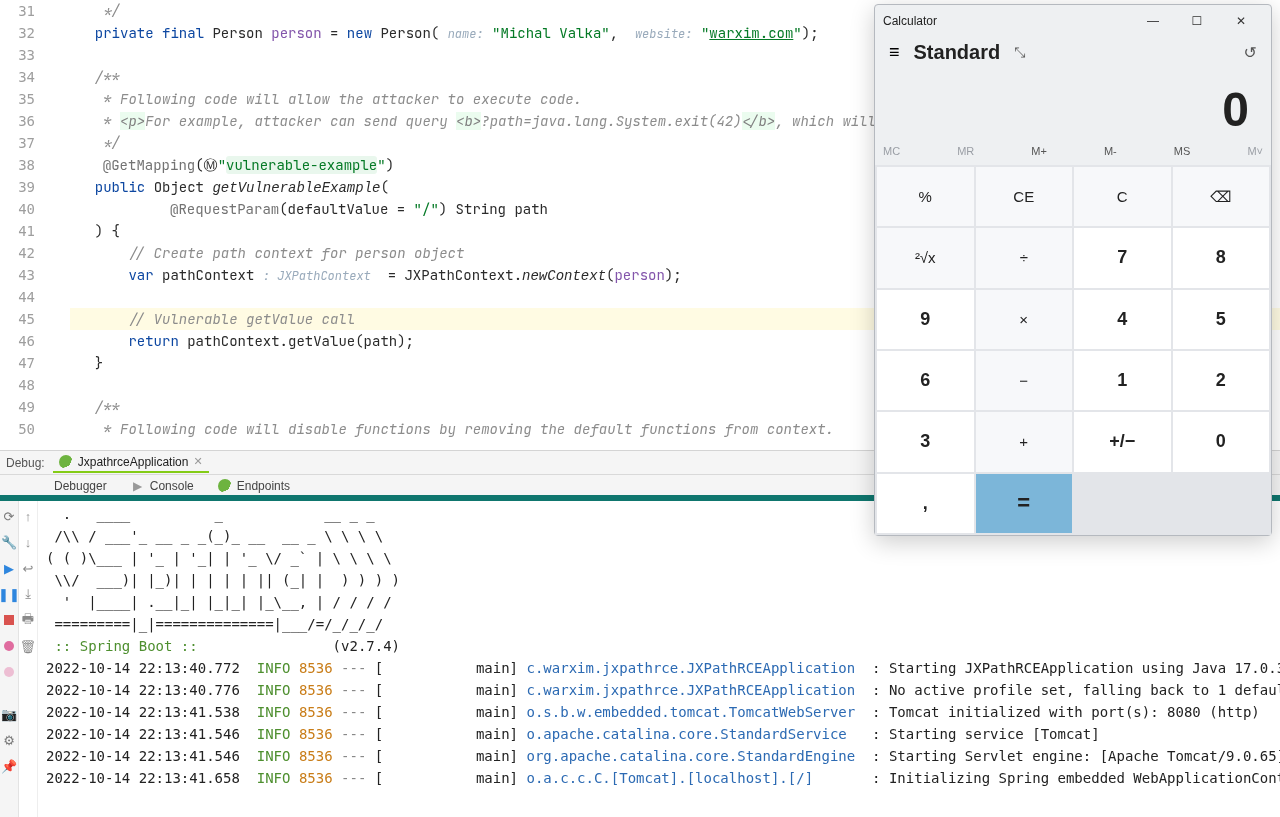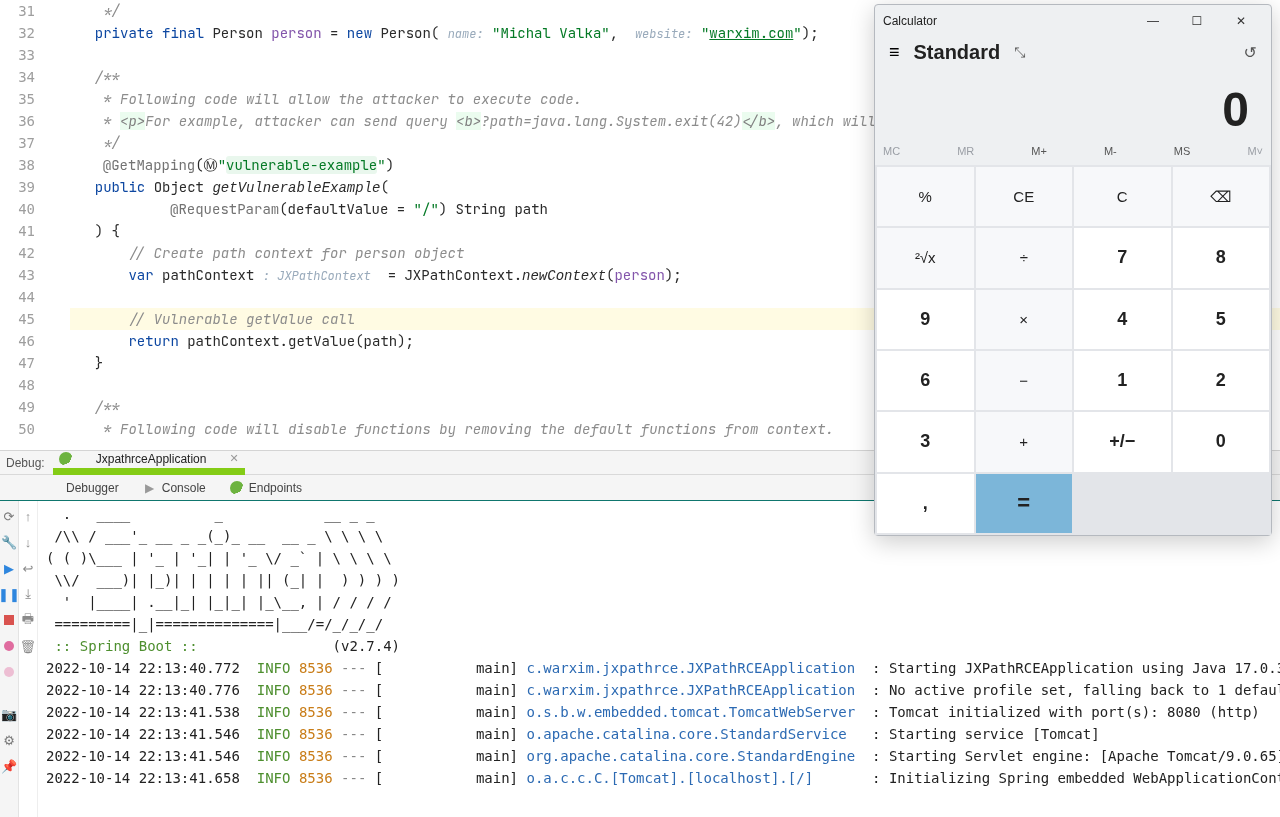--- a/index.html
+++ b/index.html
@@ -32,23 +32,23 @@
     .strlink { color: #057a26; text-decoration: underline; }
     .cls { color: #2b2b2b; }
     .fn { color: #2b2b2b; font-style: italic; font-family: Liberation Mono, monospace; }
     .p { color: #8355ab; }
     .namehint { color:#9ab; font-size:12px; font-style: italic; }
     .bg-str{ background:#e9f7ed; border-radius:3px;}
 
     
     .bottom { border-top: 1px solid #d4d4d4; background: #fff; display: flex; flex-direction: column; height: 367px; }
     .runbar { height: 24px; display:flex; align-items:center; gap:8px; padding-left:6px; background:#f5f5f5; border-bottom:1px solid #d9d9d9; font-size:12px; color:#555;}
-    .runbar .tab { display:flex; align-items:center; gap:23px; border-bottom:8px solid #84cc16; padding:2px 6px; color:#222;}
+    .runbar .tab { display:flex; align-items:center; gap:5px; border-bottom:2px solid #84cc16; padding:2px 6px; color:#222;}
     .runbar .closex{ color:#999; font-size:11px;}
-    .console-tabs { height:26px; background:#f5f5f5; border-bottom:1px solid #0f766e; display:flex; align-items:center; gap:4px; padding-left:56px; font-size:12px; color:#444;}
+    .console-tabs { height:26px; background:#f5f5f5; border-bottom:6px solid #0f766e; display:flex; align-items:flex-start; gap:4px; padding-left:44px; font-size:12px; color:#444;}
     .console-tabs .ctab { display:flex; align-items:center; gap:5px; padding:4px 10px; cursor:pointer;}
     .console-tabs .ctab.active { }
     .console-tabs .mini-icon { width:14px;height:14px; color:#999; display:flex;align-items:center;justify-content:center;}
     .console-body { flex:1; display:flex; }
     .console-lefttools { width:32px; background:#f5f5f5; border-right:1px solid #e3e3e3; display:flex; flex-direction:column; align-items:center; gap:8px; padding-top:6px;}
     .console-lefttools .tool { width:18px; height:18px; display:flex; align-items:center; justify-content:center; color:#7a7a7a;}
     .console-lefttools2 { width:32px; display:flex; flex-direction:column; align-items:center; gap:8px; padding-top:6px; border-right:1px solid #eee;}
     .console-lefttools2 .tool { width:18px; height:18px; display:flex; align-items:center; justify-content:center; color:#8a8a8a;}
     .console-out { flex:1; font-family: Consolas, monospace; font-size:14px; line-height:22px; white-space: pre; padding:2px 8px; color:#222;}
     .c-green { color:#4e8f2f;}

